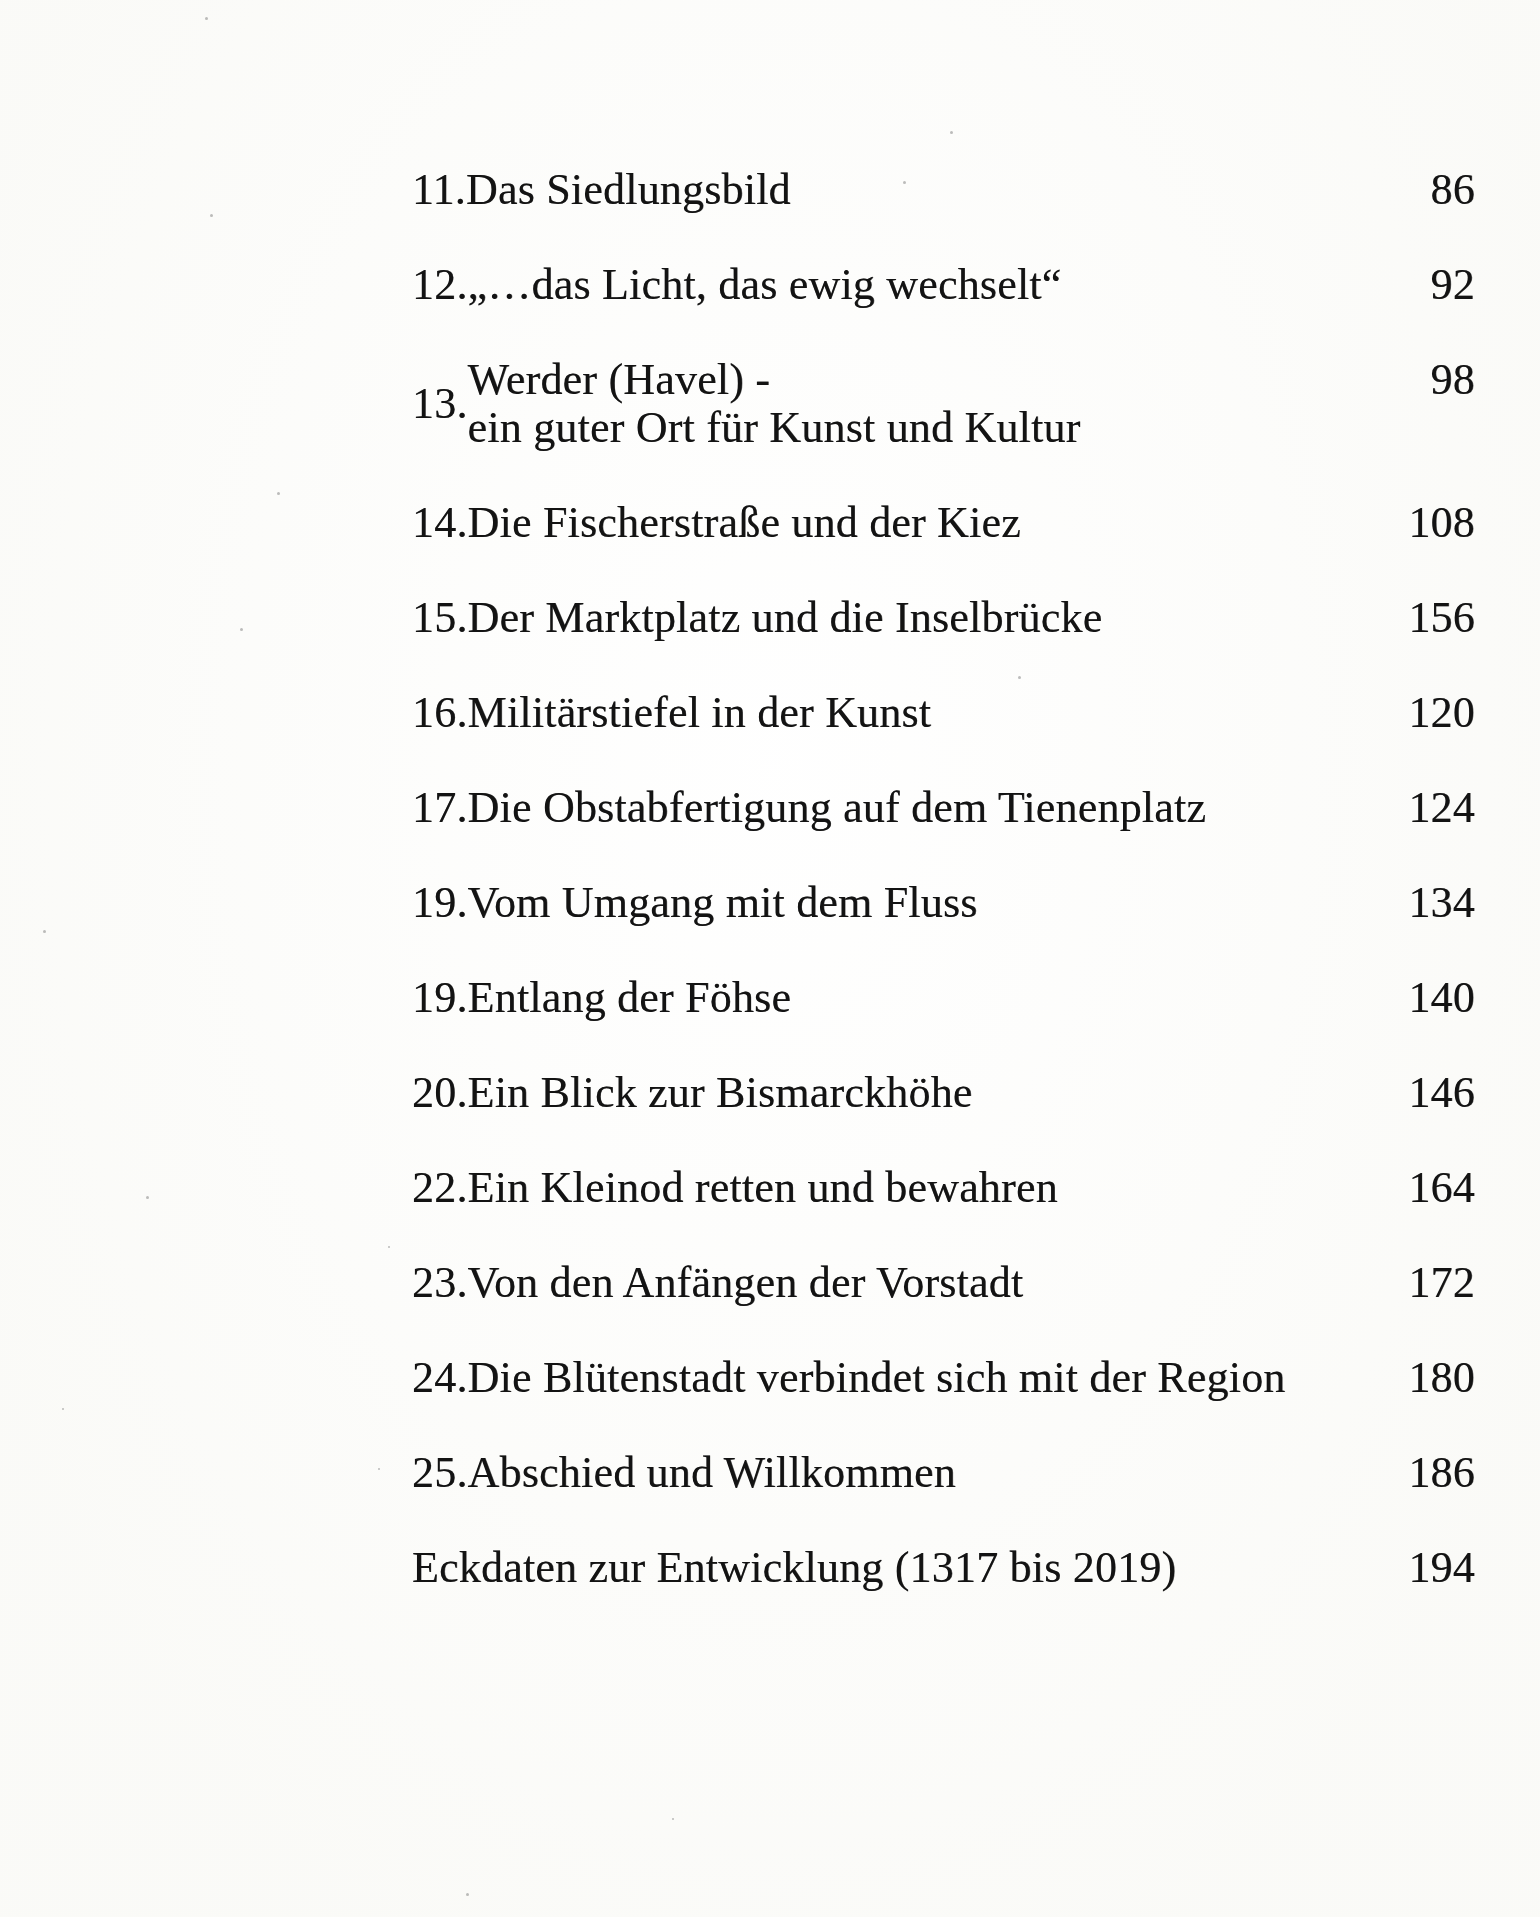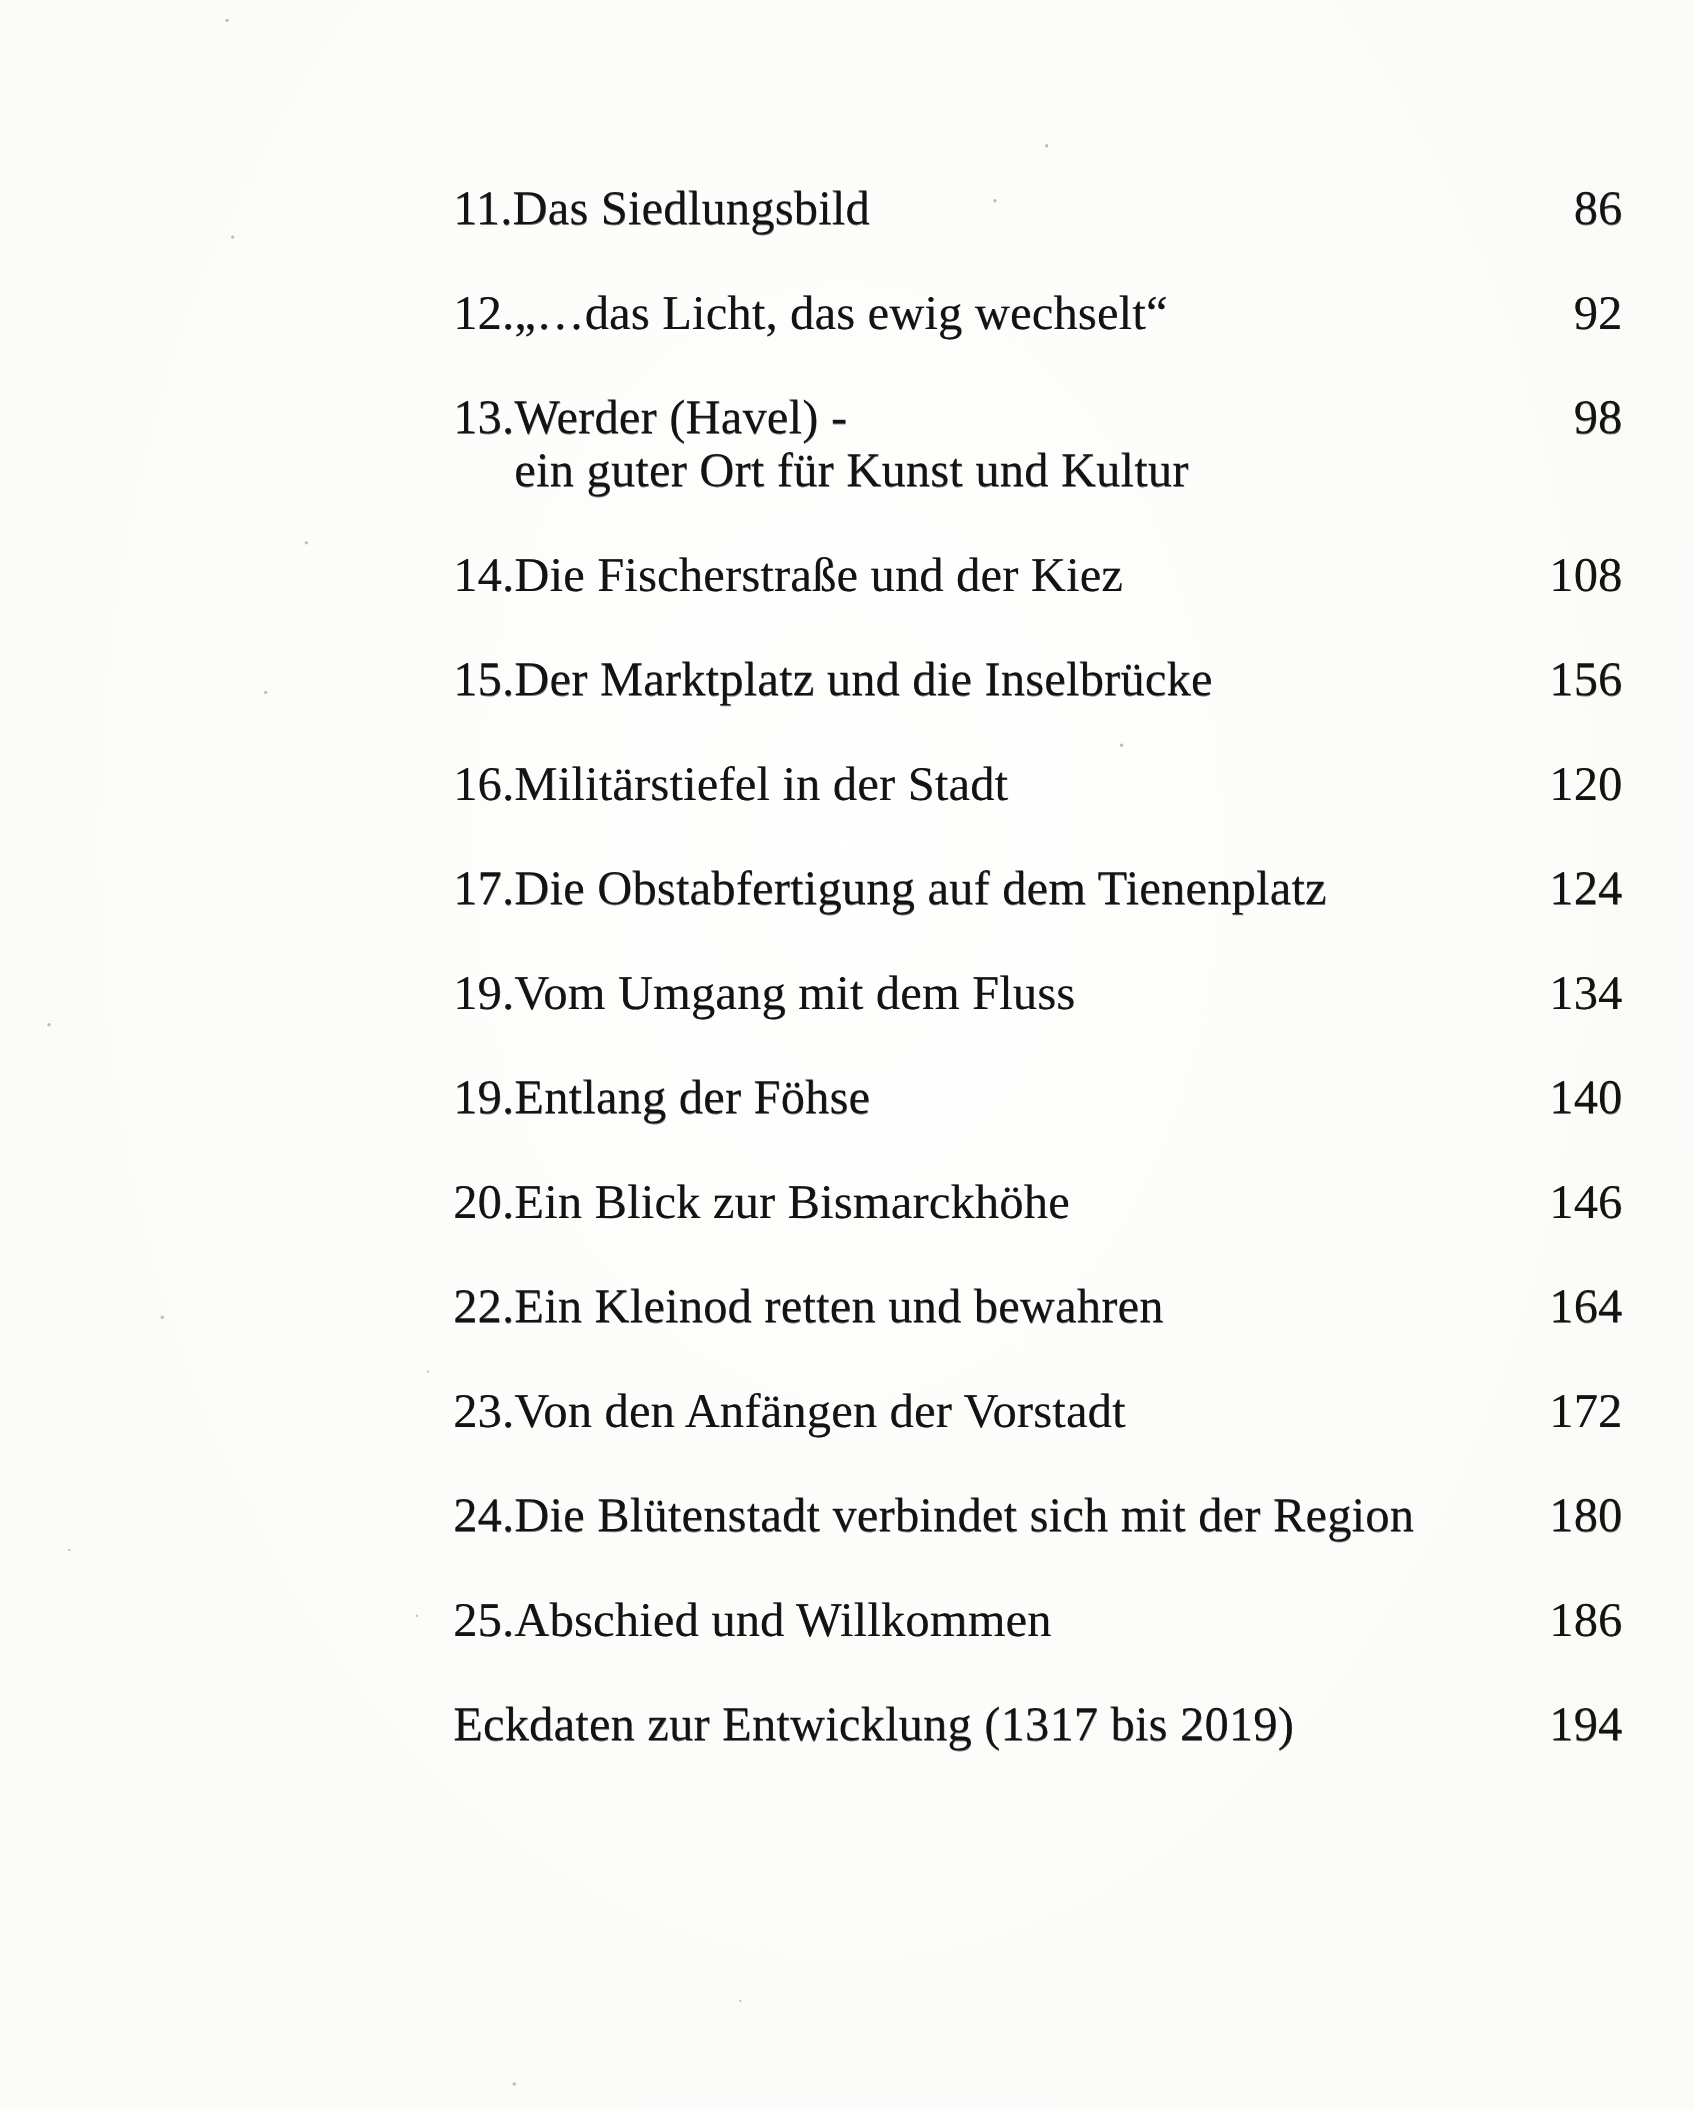--- a/index.html
+++ b/index.html
@@ -35,20 +35,21 @@
     line-height: 48px;
     letter-spacing: 0.2px;
     margin-bottom: 47px;
     text-shadow: 0.35px 0.35px 0.3px rgba(10,10,10,0.55);
   }
   .toc-row:last-child { margin-bottom: 16px; }
   .row-title {
     flex: 1 1 0;
     min-width: 0;
     display: flex;
+    align-items: center;
   }
   .entry-number {
     flex: 0 0 46px;
     white-space: nowrap;
   }
   .entry-title {
     flex: 1 1 auto;
     white-space: nowrap;
   }
   .entry-page {
@@ -121,21 +122,21 @@
     <div class="row-title">
       <span class="entry-number">15.</span>
       <span class="entry-title">Der Marktplatz und die Inselbrücke</span>
     </div>
     <span class="entry-page">156</span>
   </div>
 
   <div class="toc-row">
     <div class="row-title">
       <span class="entry-number">16.</span>
-      <span class="entry-title">Militärstiefel in der Stadt</span>
+      <span class="entry-title">Militärstiefel in der Kunst</span>
     </div>
     <span class="entry-page">120</span>
   </div>
 
   <div class="toc-row">
     <div class="row-title">
       <span class="entry-number">17.</span>
       <span class="entry-title">Die Obstabfertigung auf dem Tienenplatz</span>
     </div>
     <span class="entry-page">124</span>

